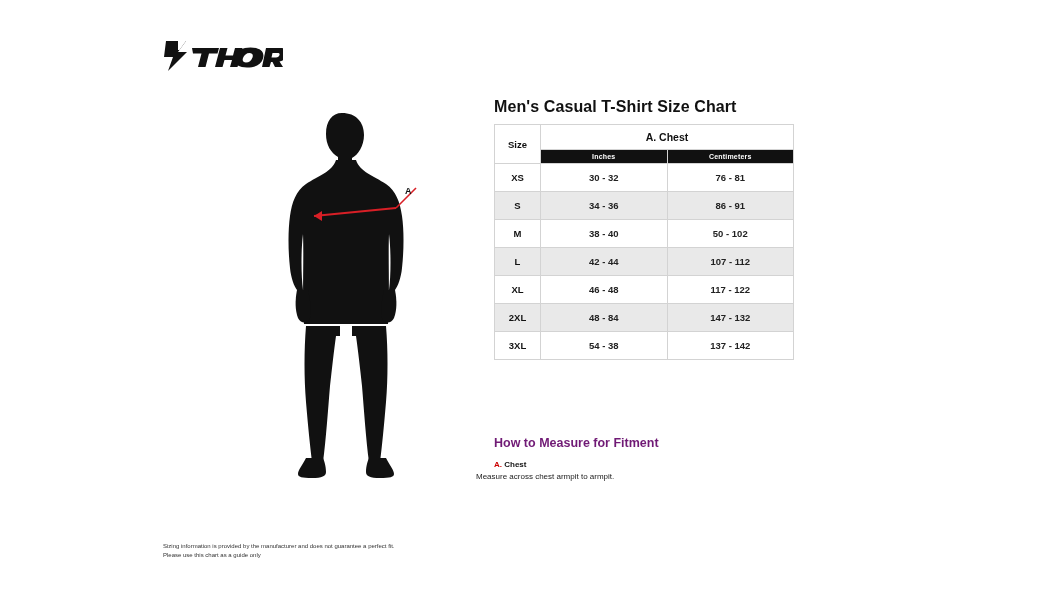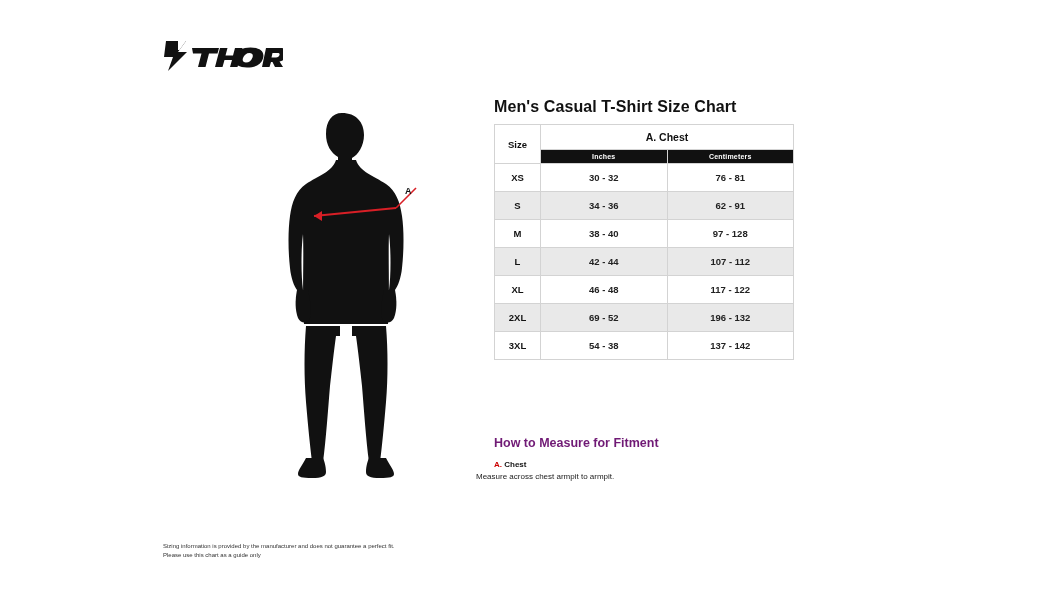--- a/index.html
+++ b/index.html
@@ -208,41 +208,41 @@
     </tr>
 
     <tr class="data-row row-plain">
       <td class="sz">XS</td>
       <td>30 - 32</td>
       <td>76 - 81</td>
     </tr>
     <tr class="data-row row-alt">
       <td class="sz">S</td>
       <td>34 - 36</td>
-      <td>62 - 91</td>
+      <td>86 - 91</td>
     </tr>
     <tr class="data-row row-plain">
       <td class="sz">M</td>
       <td>38 - 40</td>
-      <td>97 - 128</td>
+      <td>50 - 102</td>
     </tr>
     <tr class="data-row row-alt">
       <td class="sz">L</td>
       <td>42 - 44</td>
       <td>107 - 112</td>
     </tr>
     <tr class="data-row row-plain">
       <td class="sz">XL</td>
       <td>46 - 48</td>
       <td>117 - 122</td>
     </tr>
     <tr class="data-row row-alt">
       <td class="sz">2XL</td>
-      <td>69 - 52</td>
-      <td>196 - 132</td>
+      <td>48 - 84</td>
+      <td>147 - 132</td>
     </tr>
     <tr class="data-row row-plain">
       <td class="sz">3XL</td>
       <td>54 - 38</td>
       <td>137 - 142</td>
     </tr>
   </tbody>
 </table>
 
 <div id="howto-title">How to Measure for Fitment</div>

